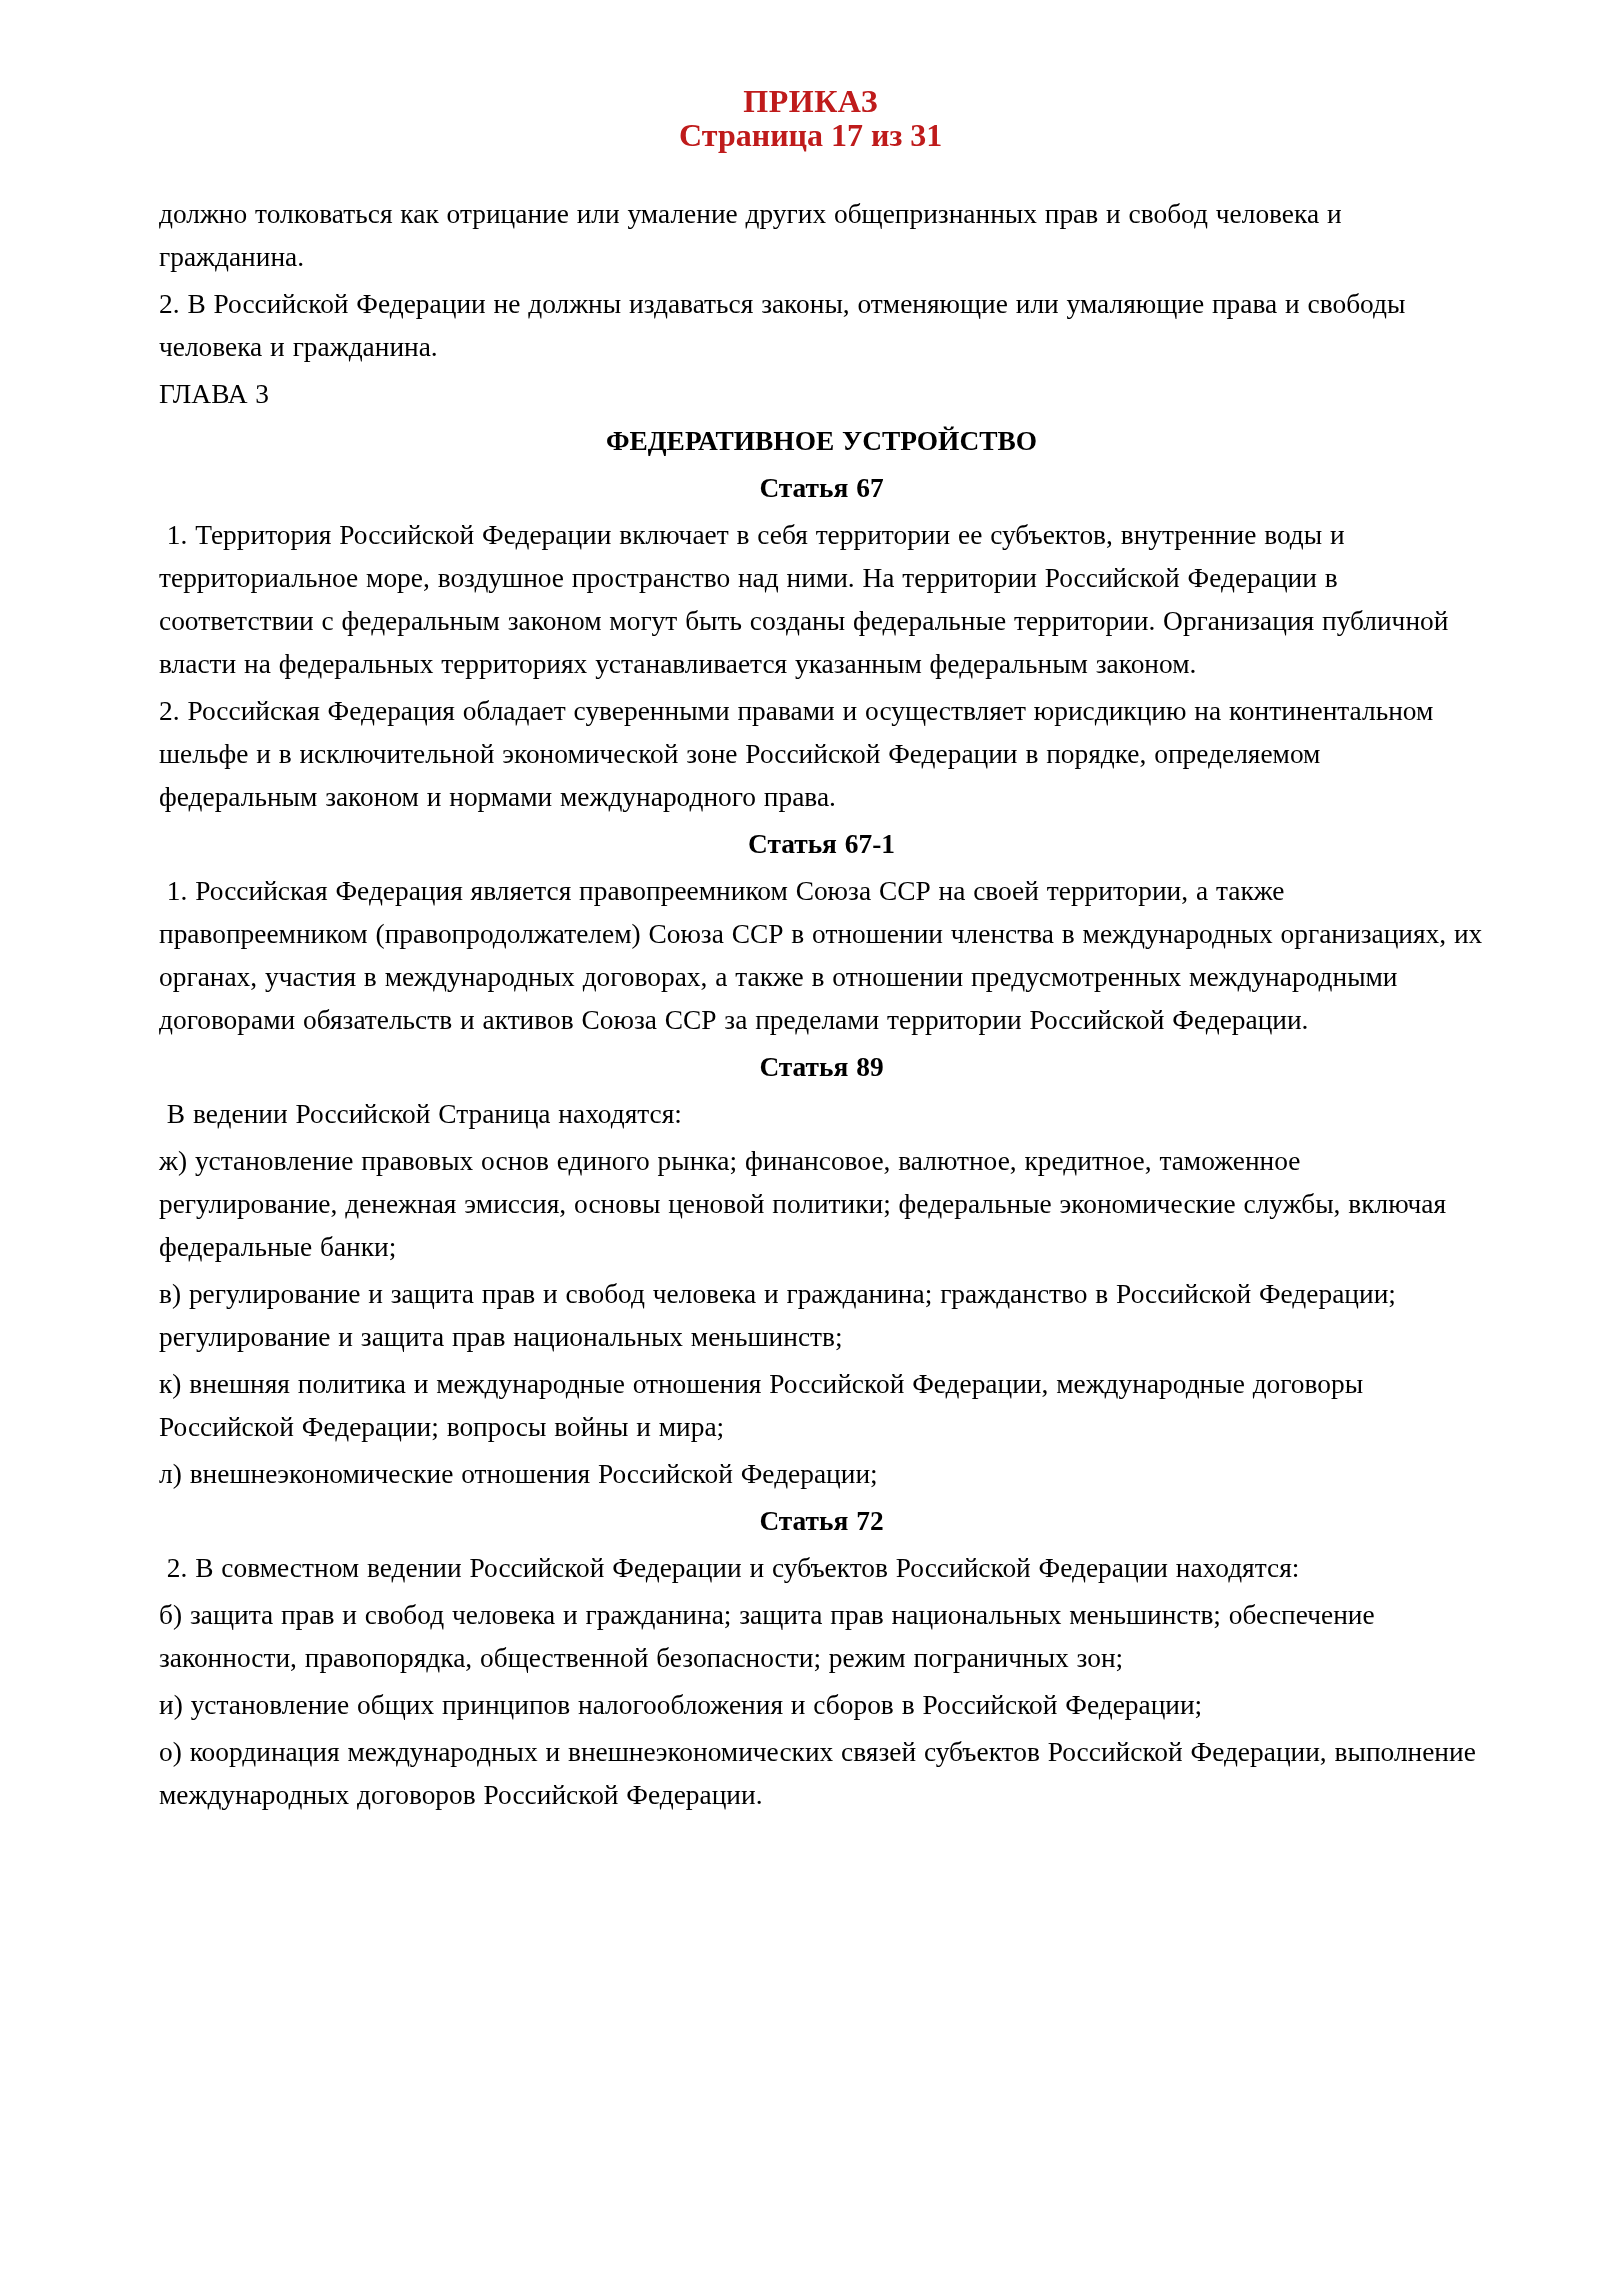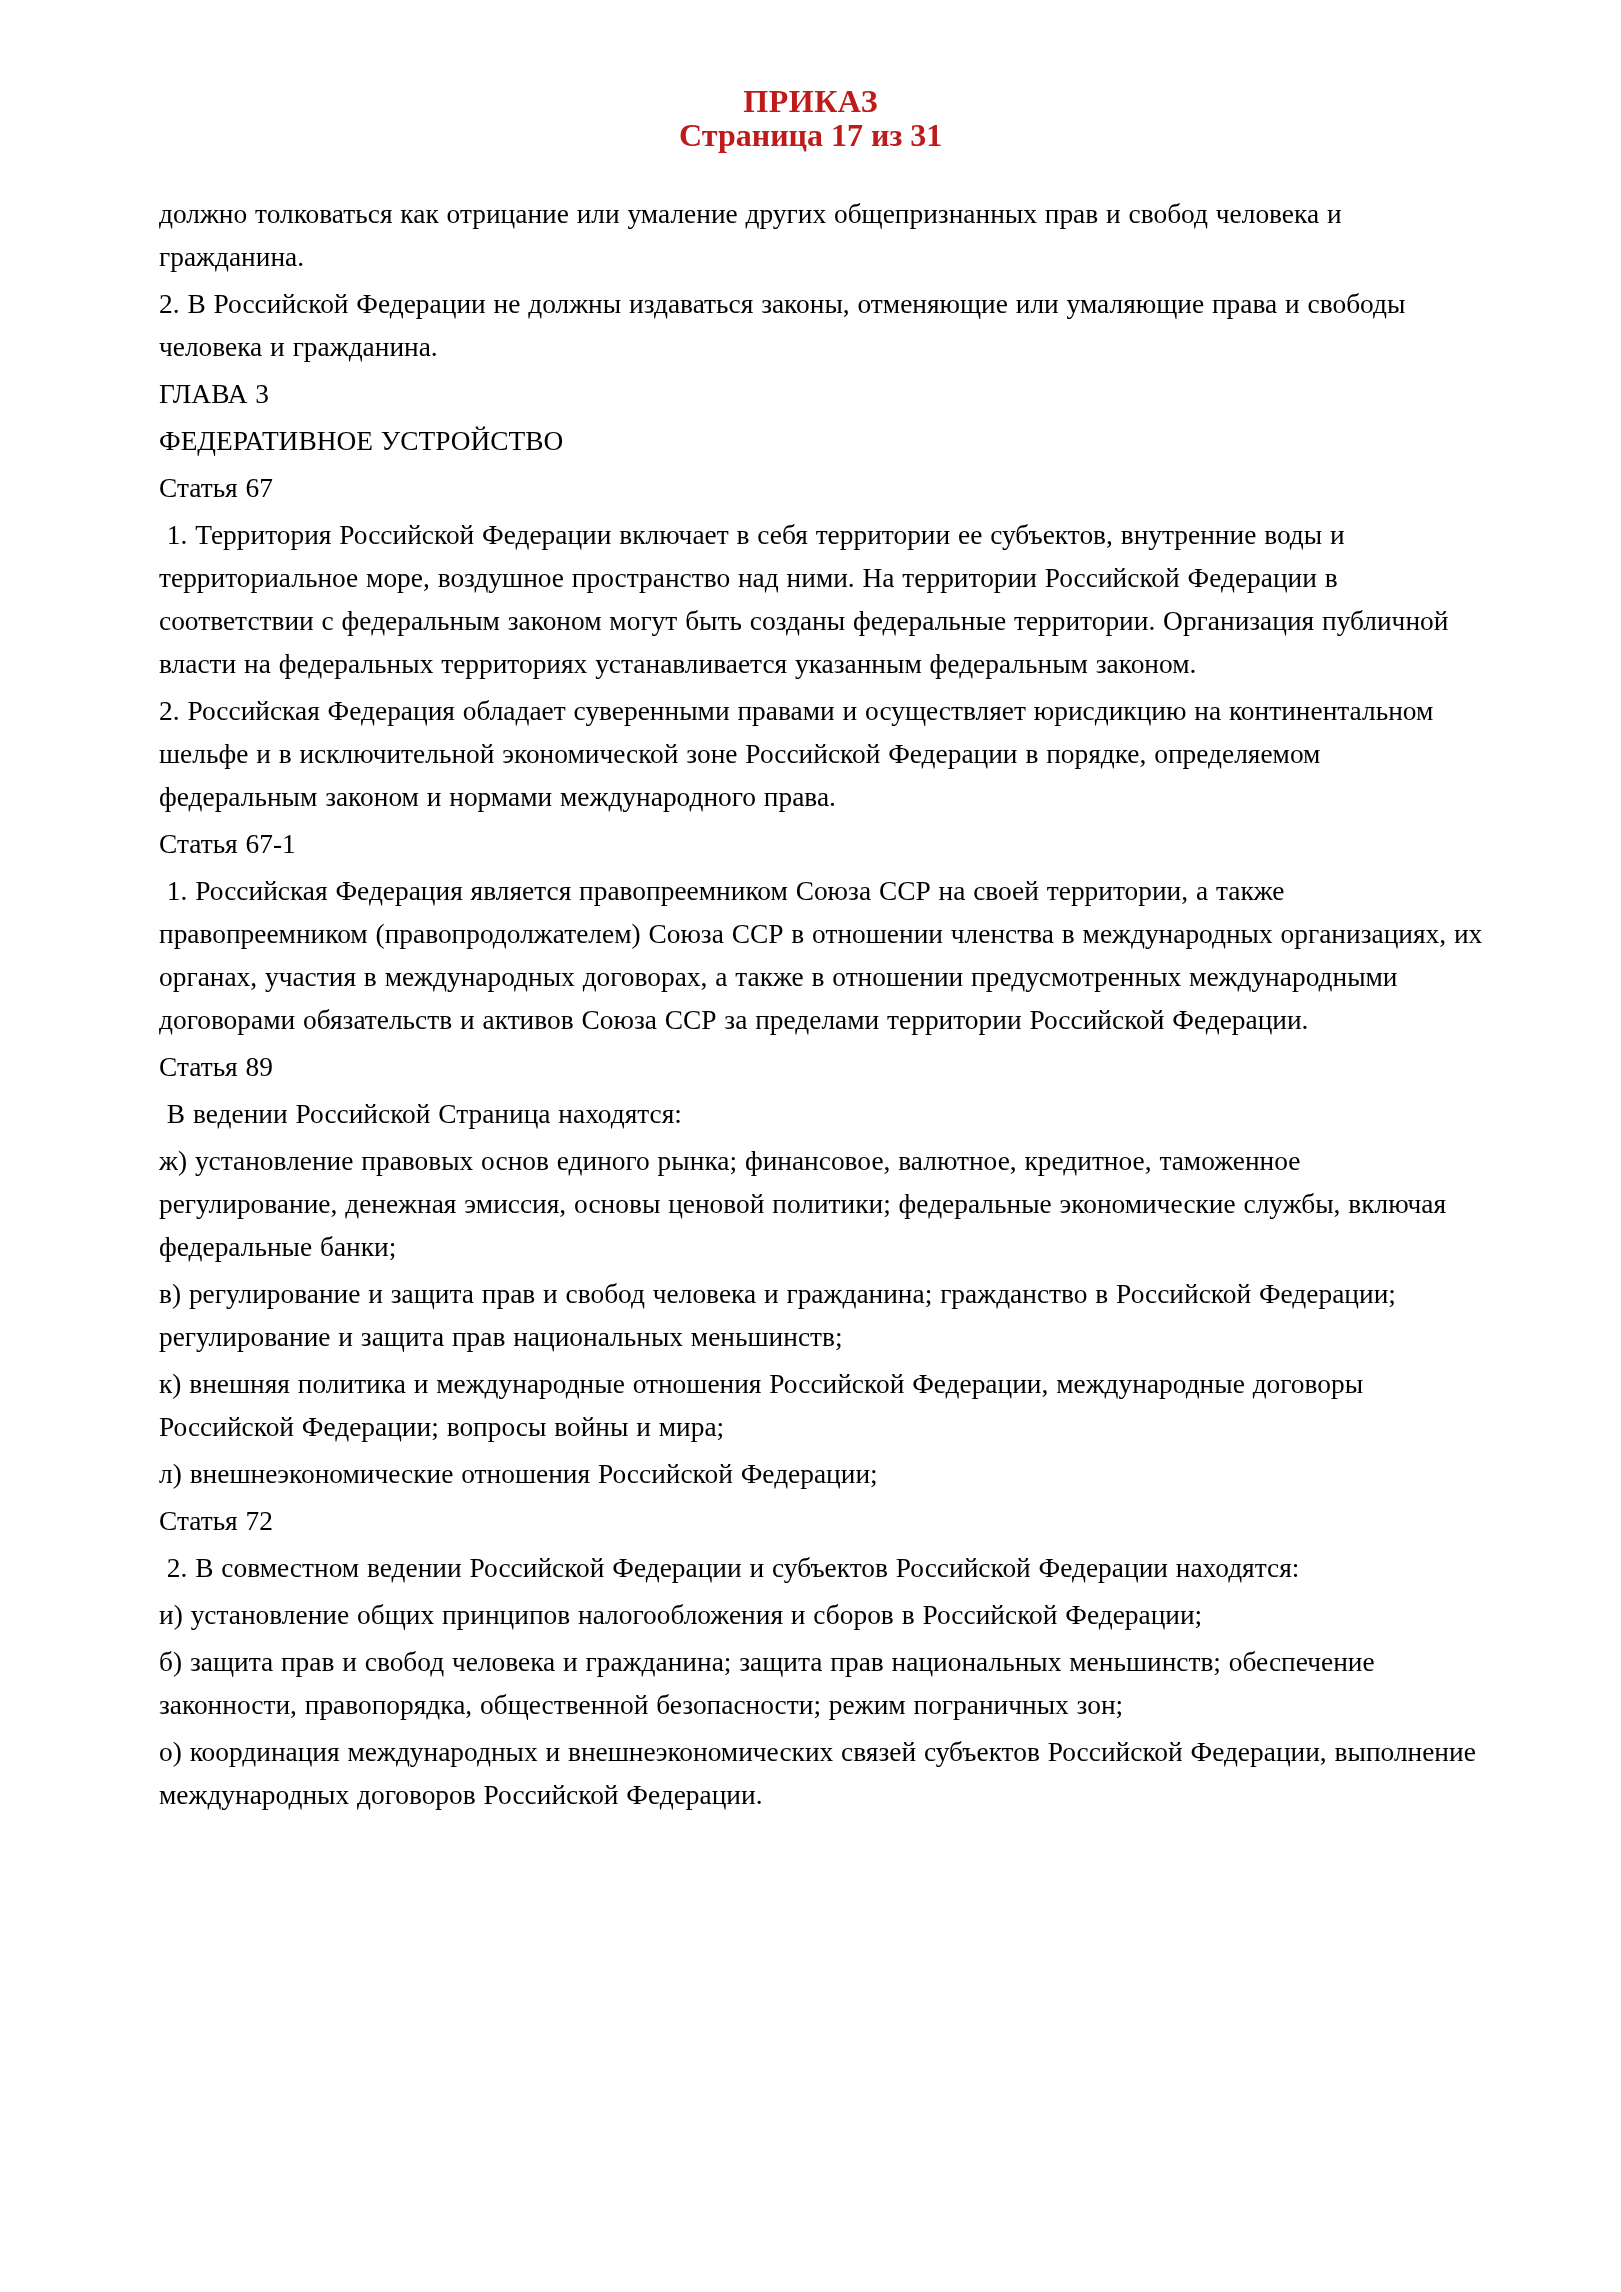--- a/index.html
+++ b/index.html
@@ -44,21 +44,22 @@
     font-size: 27.4px;
     line-height: 43px;
   }
   .doc-body p {
     margin: 4px;
     padding: 0;
     white-space: pre-wrap; 
     word-spacing: 1px;
   }
   .doc-body p.bold {
-    font-weight: normal;
+    font-weight: bold;
+    text-align: center;
   }
   .doc-body p.normal {
     font-weight: normal;
   }
 </style>
 </head>
 <body>
 
 <div class="page">
   <header class="doc-header">
@@ -78,18 +79,18 @@
       <p class="bold">Статья 67-1</p>
       <p class="normal"> 1. Российская Федерация является правопреемником Союза ССР на своей территории, а также правопреемником (правопродолжателем) Союза ССР в отношении членства в международных организациях, их органах, участия в международных договорах, а также в отношении предусмотренных международными договорами обязательств и активов Союза ССР за пределами территории Российской Федерации.</p>
       <p class="bold">Статья 89</p>
       <p class="normal"> В ведении Российской Страница находятся:</p>
       <p class="normal">ж) установление правовых основ единого рынка; финансовое, валютное, кредитное, таможенное регулирование, денежная эмиссия, основы ценовой политики; федеральные экономические службы, включая федеральные банки;</p>
       <p class="normal">в) регулирование и защита прав и свобод человека и гражданина; гражданство в Российской Федерации; регулирование и защита прав национальных меньшинств;</p>
       <p class="normal">к) внешняя политика и международные отношения Российской Федерации, международные договоры Российской Федерации; вопросы войны и мира;</p>
       <p class="normal">л) внешнеэкономические отношения Российской Федерации;</p>
       <p class="bold">Статья 72</p>
       <p class="normal"> 2. В совместном ведении Российской Федерации и субъектов Российской Федерации находятся:</p>
+      <p class="normal">б) защита прав и свобод человека и гражданина; защита прав национальных меньшинств; обеспечение законности, правопорядка, общественной безопасности; режим пограничных зон;</p>
       <p class="normal">и) установление общих принципов налогообложения и сборов в Российской Федерации;</p>
-      <p class="normal">б) защита прав и свобод человека и гражданина; защита прав национальных меньшинств; обеспечение законности, правопорядка, общественной безопасности; режим пограничных зон;</p>
       <p class="normal">о) координация международных и внешнеэкономических связей субъектов Российской Федерации, выполнение международных договоров Российской Федерации.</p>
     </main>
 </div>
 
 
 </body></html>

